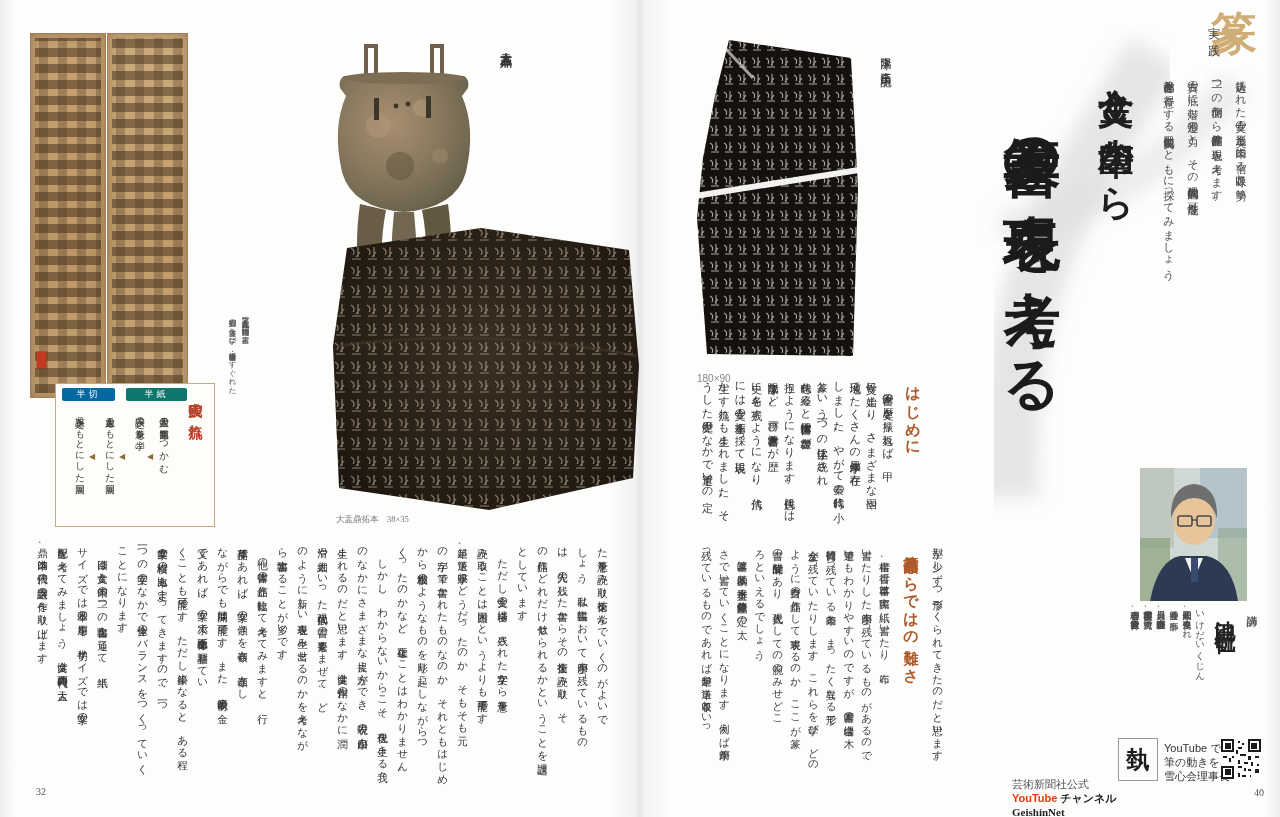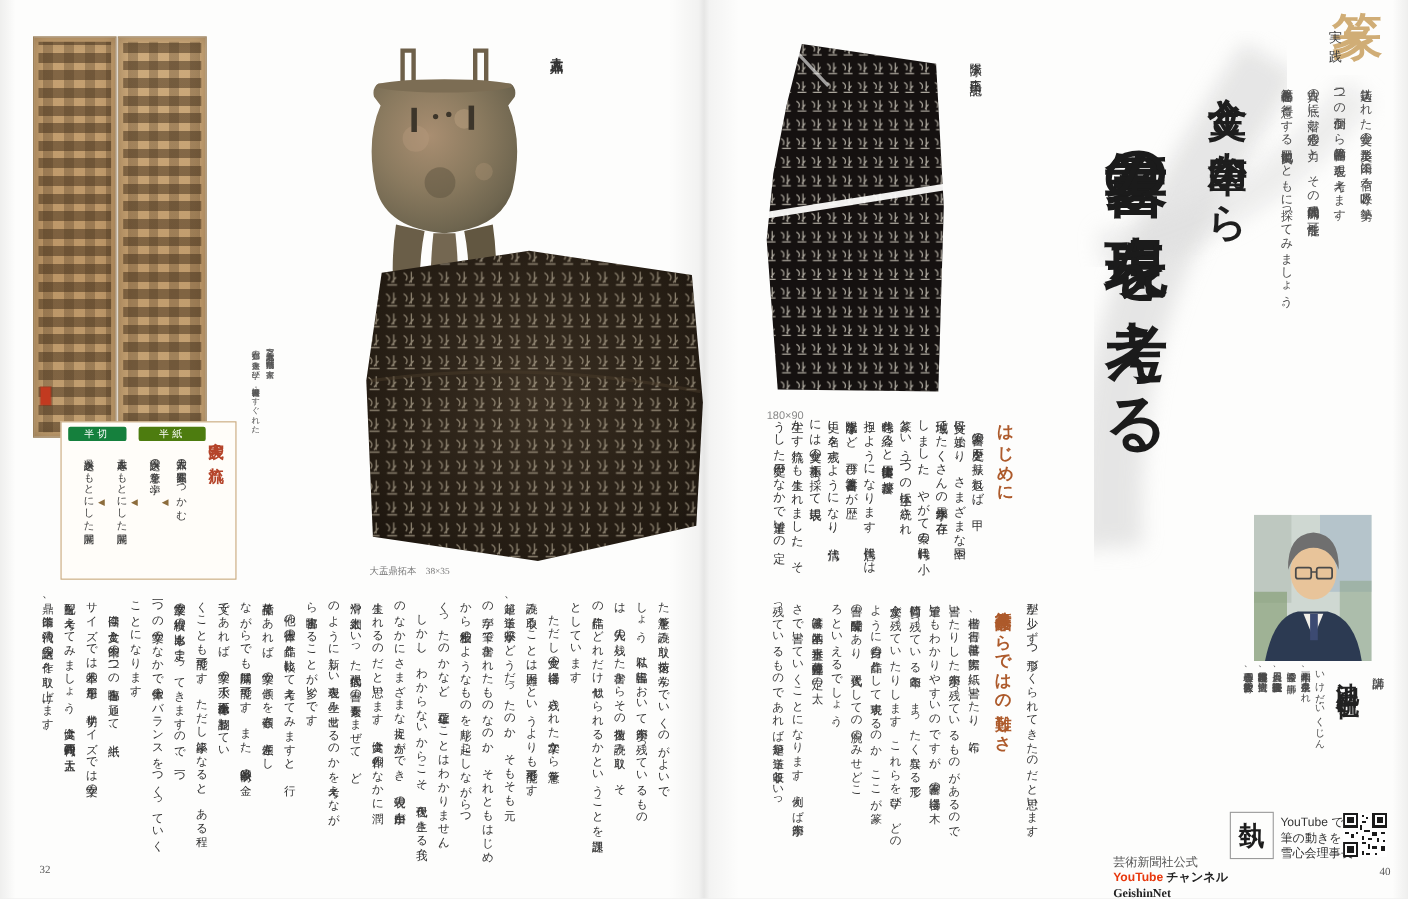--- a/index.html
+++ b/index.html
@@ -52,22 +52,22 @@
   .scroll-cap{left:226px;top:314px;height:200px;font-size:7.5px;line-height:13px;color:#555;}
   .vessel{left:330px;top:36px;width:148px;height:252px;}
   .vlabel{left:497px;top:42px;font-size:12px;font-weight:600;letter-spacing:2px;color:#333;}
   .vdesc{left:478px;top:106px;width:58px;font-size:7.5px;line-height:11.5px;color:#444;}
   .vdims{left:478px;top:256px;font-size:8px;line-height:11px;color:#a5906a;white-space:pre-line;}
   .rub2cap{left:336px;top:514px;font-size:8.5px;color:#777;}
   .flowbox{left:55px;top:383px;width:158px;height:142px;border:1px solid #c8a87c;background:#fffdf9;}
   .flowtitle{left:186px;top:391px;font-size:14px;font-weight:700;letter-spacing:2px;color:#b5442a;}
   .badge{position:absolute;height:13px;font-size:9px;line-height:13px;text-align:center;color:#fff;letter-spacing:3px;
          font-family:"Liberation Sans","DejaVu Sans",sans-serif;border-radius:2px;}
-  .bd-gold{left:126px;top:388px;width:61px;background:#4d7c0f;}
-  .bd-green{left:62px;top:388px;width:53px;background:#15803d;}
+  .bd-gold{left:126px;top:388px;width:61px;background:#0f766e;}
+  .bd-green{left:62px;top:388px;width:53px;background:#0369a1;}
   .step{top:410px;height:114px;font-size:9.5px;letter-spacing:.3px;color:#3a3a3a;}
   .st1{left:157px;} .st2{left:133px;} .st3{left:103px;} .st4{left:73px;}
   .arr{position:absolute;top:452px;font-size:8px;color:#8c6c3c;}
   .a1{left:147px;} .a2{left:119px;} .a3{left:89px;}
   .leftbody{top:540px;right:668px;height:262px;font-size:10.5px;line-height:20px;letter-spacing:.6px;color:#333;}
 </style>
 </head>
 <body>
 
 <div class="spread">

